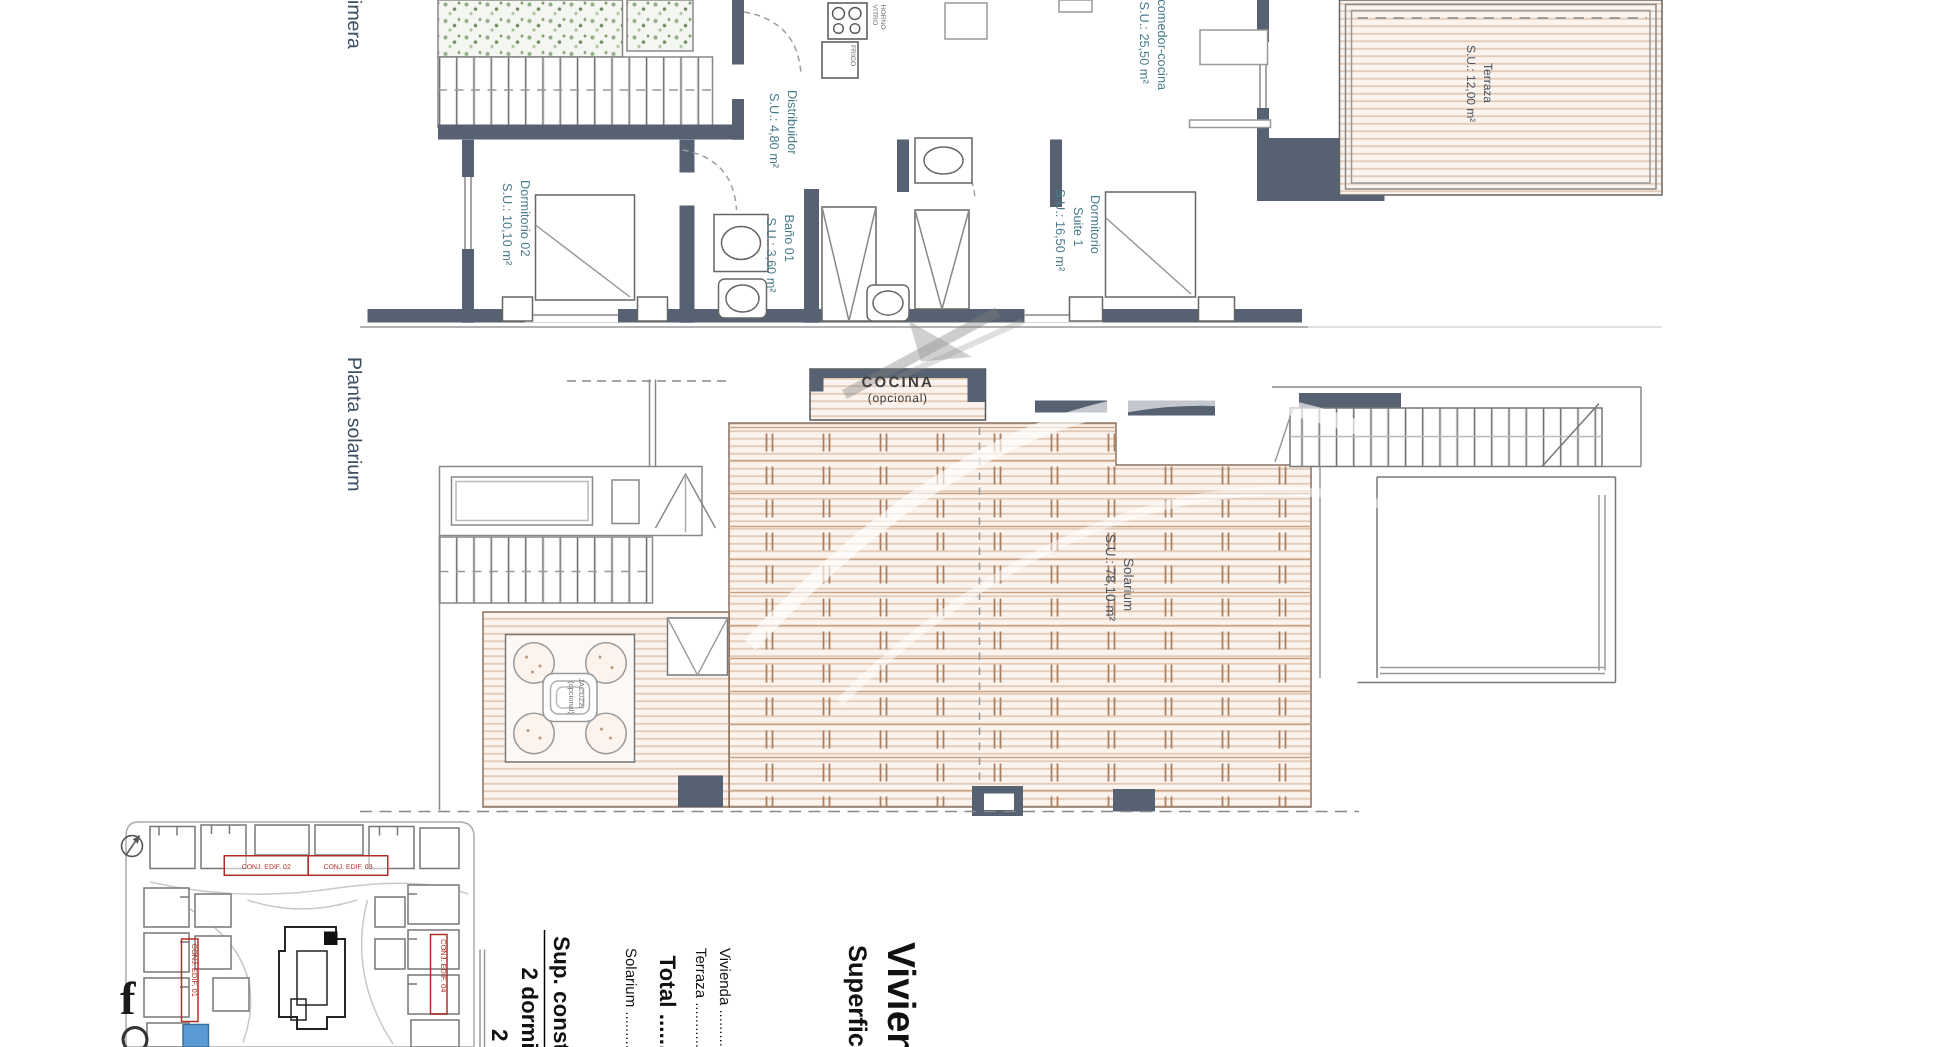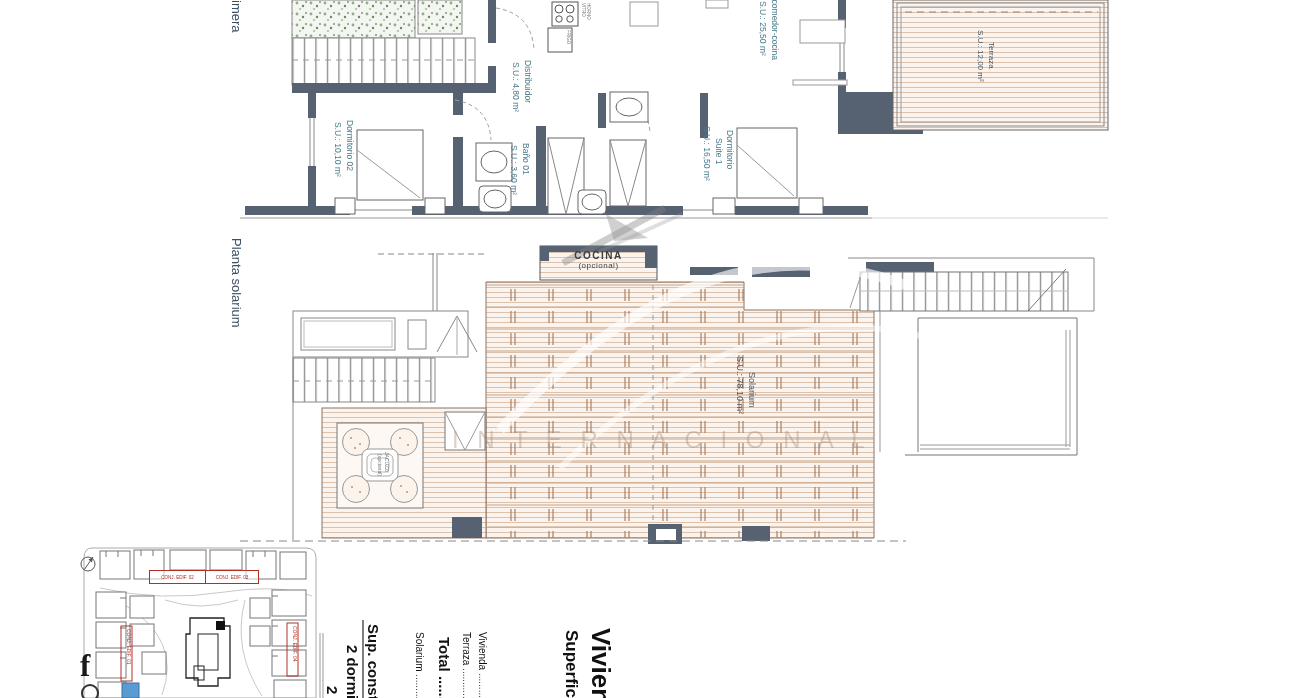--- a/index.html
+++ b/index.html
@@ -319,21 +319,20 @@
       <polygon points="93,557 88.5,559.5 92,562.5" fill="#555" stroke="none"></polygon>
     </g>
     <circle cx="90" cy="693" r="8" fill="none" stroke="#333" stroke-width="2"></circle>
     <line x1="320" y1="633" x2="320" y2="698" stroke="#999"></line>
     <line x1="323" y1="633" x2="323" y2="698" stroke="#999"></line>
   </g>
 
   <line x1="363" y1="620" x2="363" y2="698" stroke="#000"></line>
 </svg>
 
-<div class="wm2">I N T E R N A C I O N A L</div>
 
 <div class="rl slate" style="left:243px;top:-52px;font-size:13px;">Planta primera</div>
 <div class="rl slate" style="left:243px;top:238px;font-size:13px;">Planta solarium</div>
 
 <div class="rl teal" style="left:354px;top:120px;font-size:8.5px;">Dormitorio 02</div>
 <div class="rl teal" style="left:342px;top:122px;font-size:8.5px;">S.U.: 10,10 m²</div>
 
 <div class="rl teal" style="left:532px;top:60px;font-size:8.5px;">Distribuidor</div>
 <div class="rl teal" style="left:520px;top:62px;font-size:8.5px;">S.U.: 4,80 m²</div>
 

